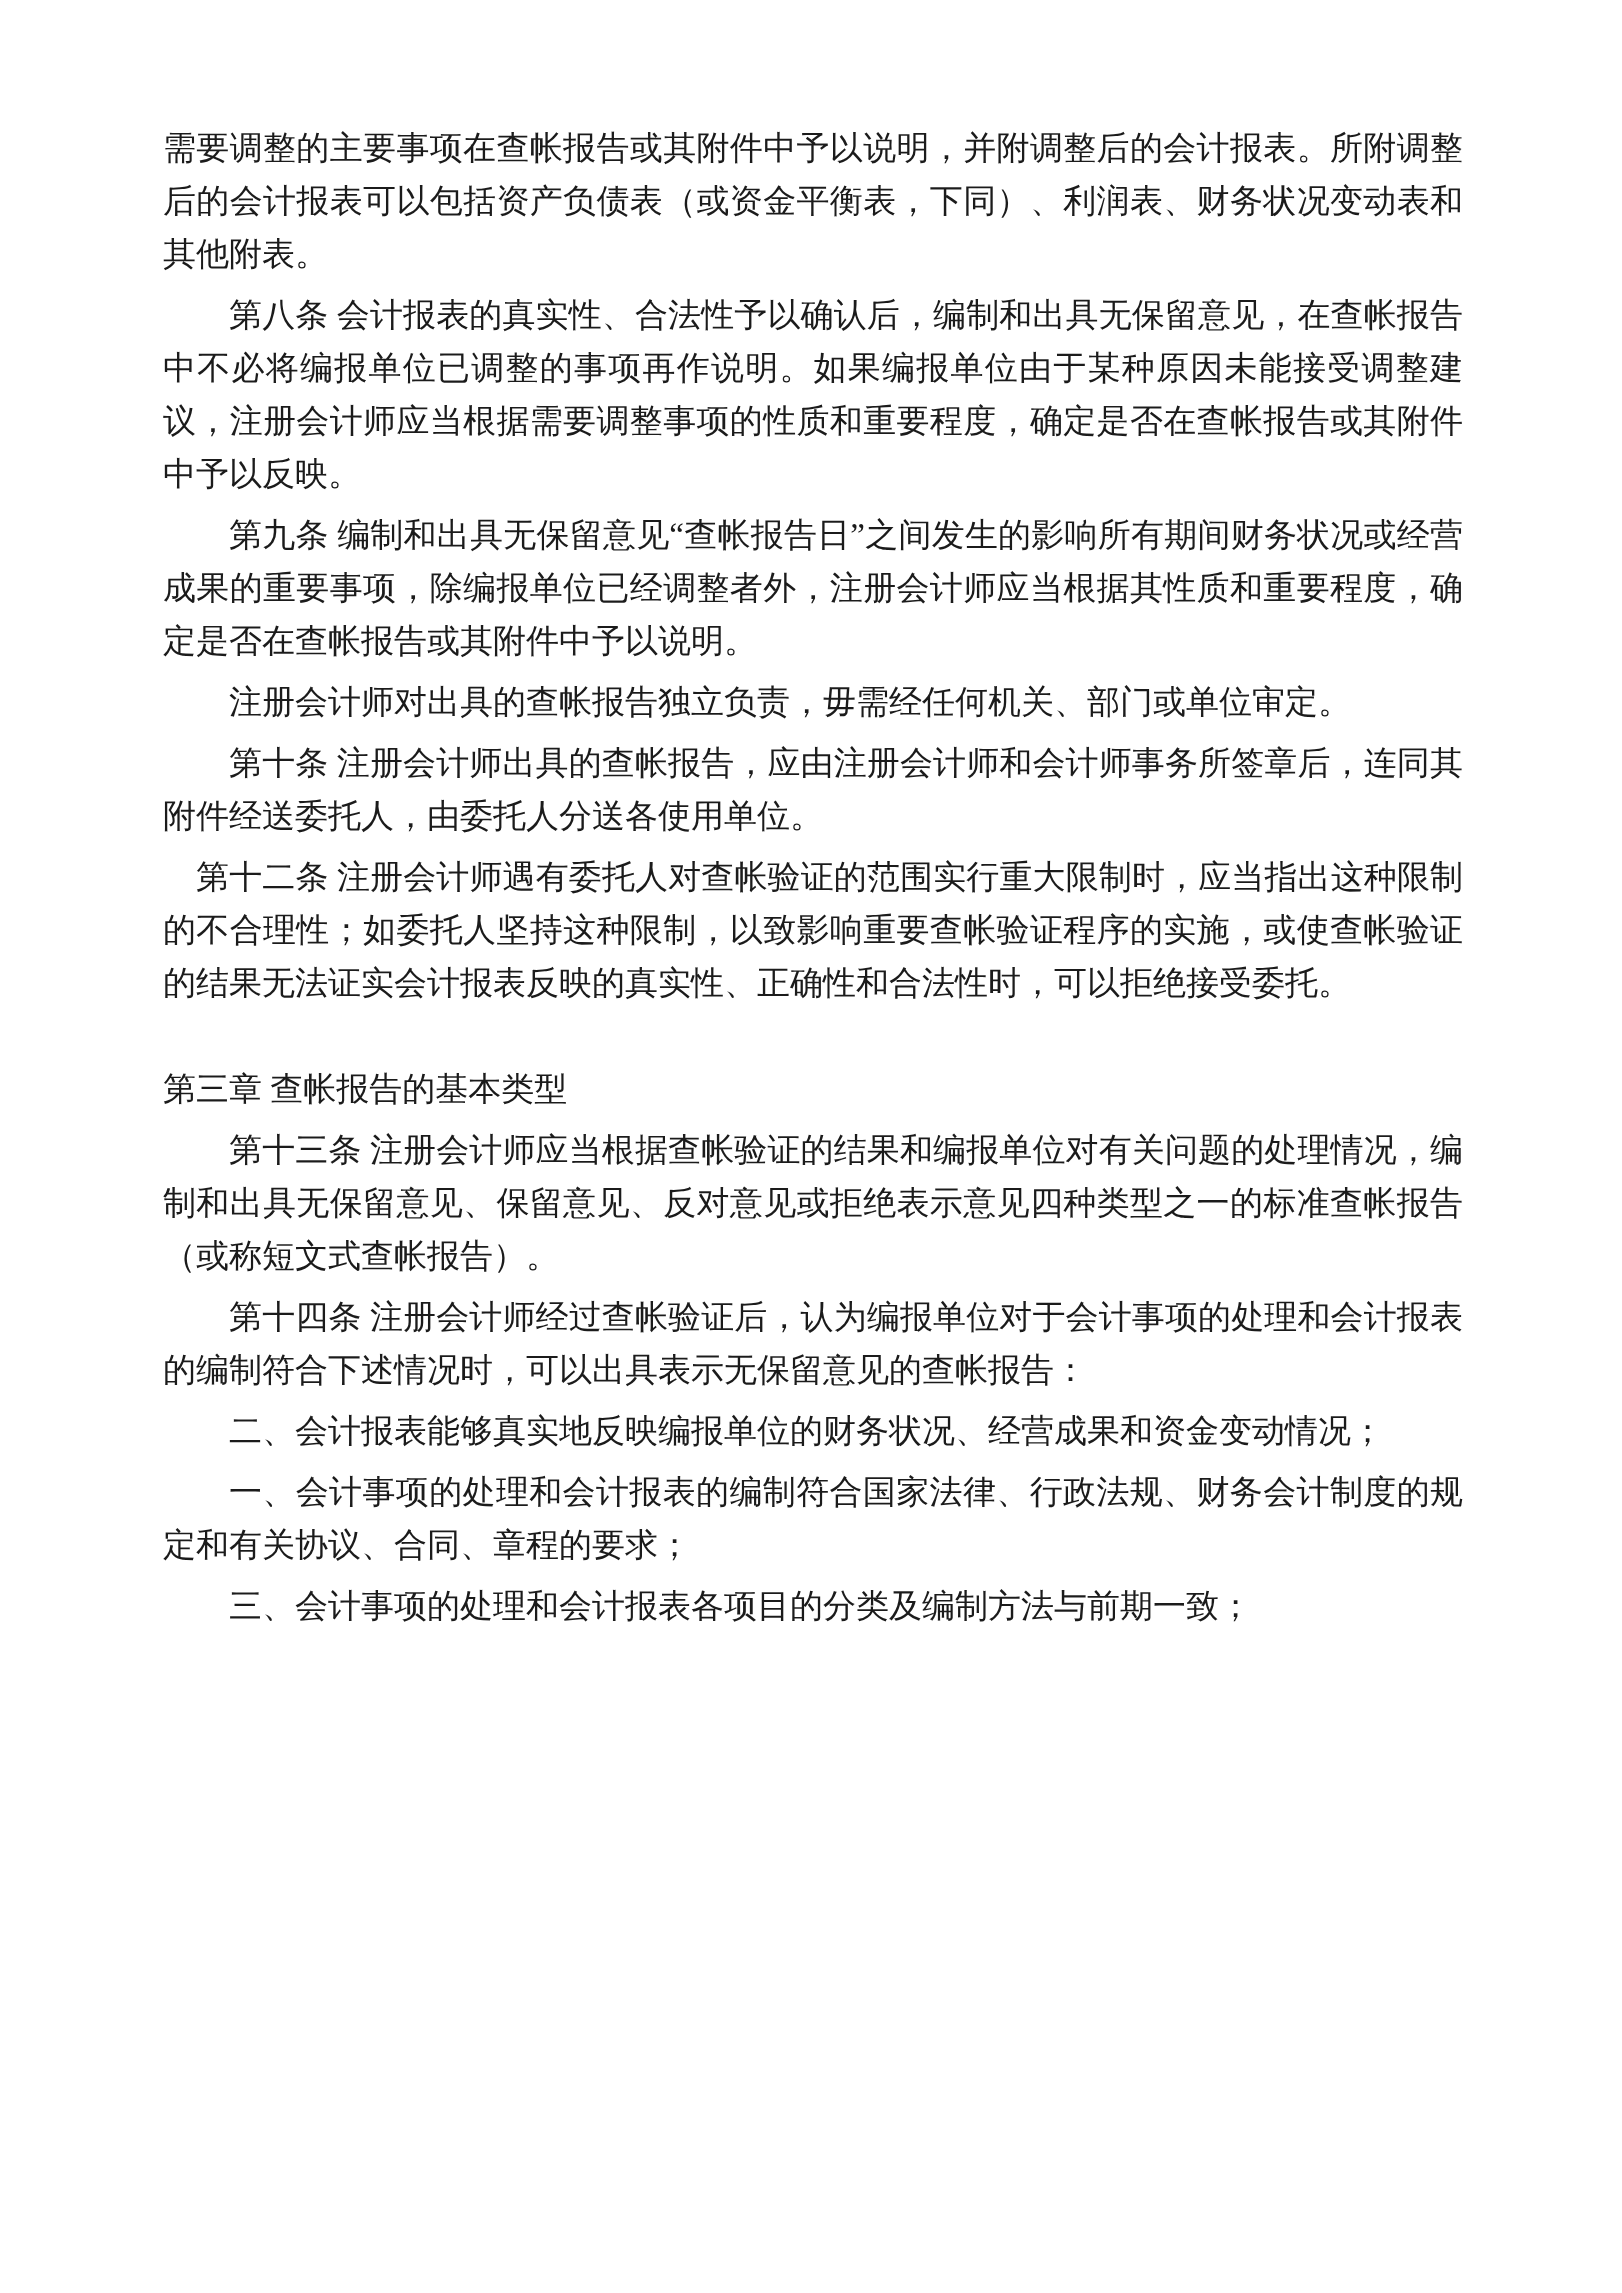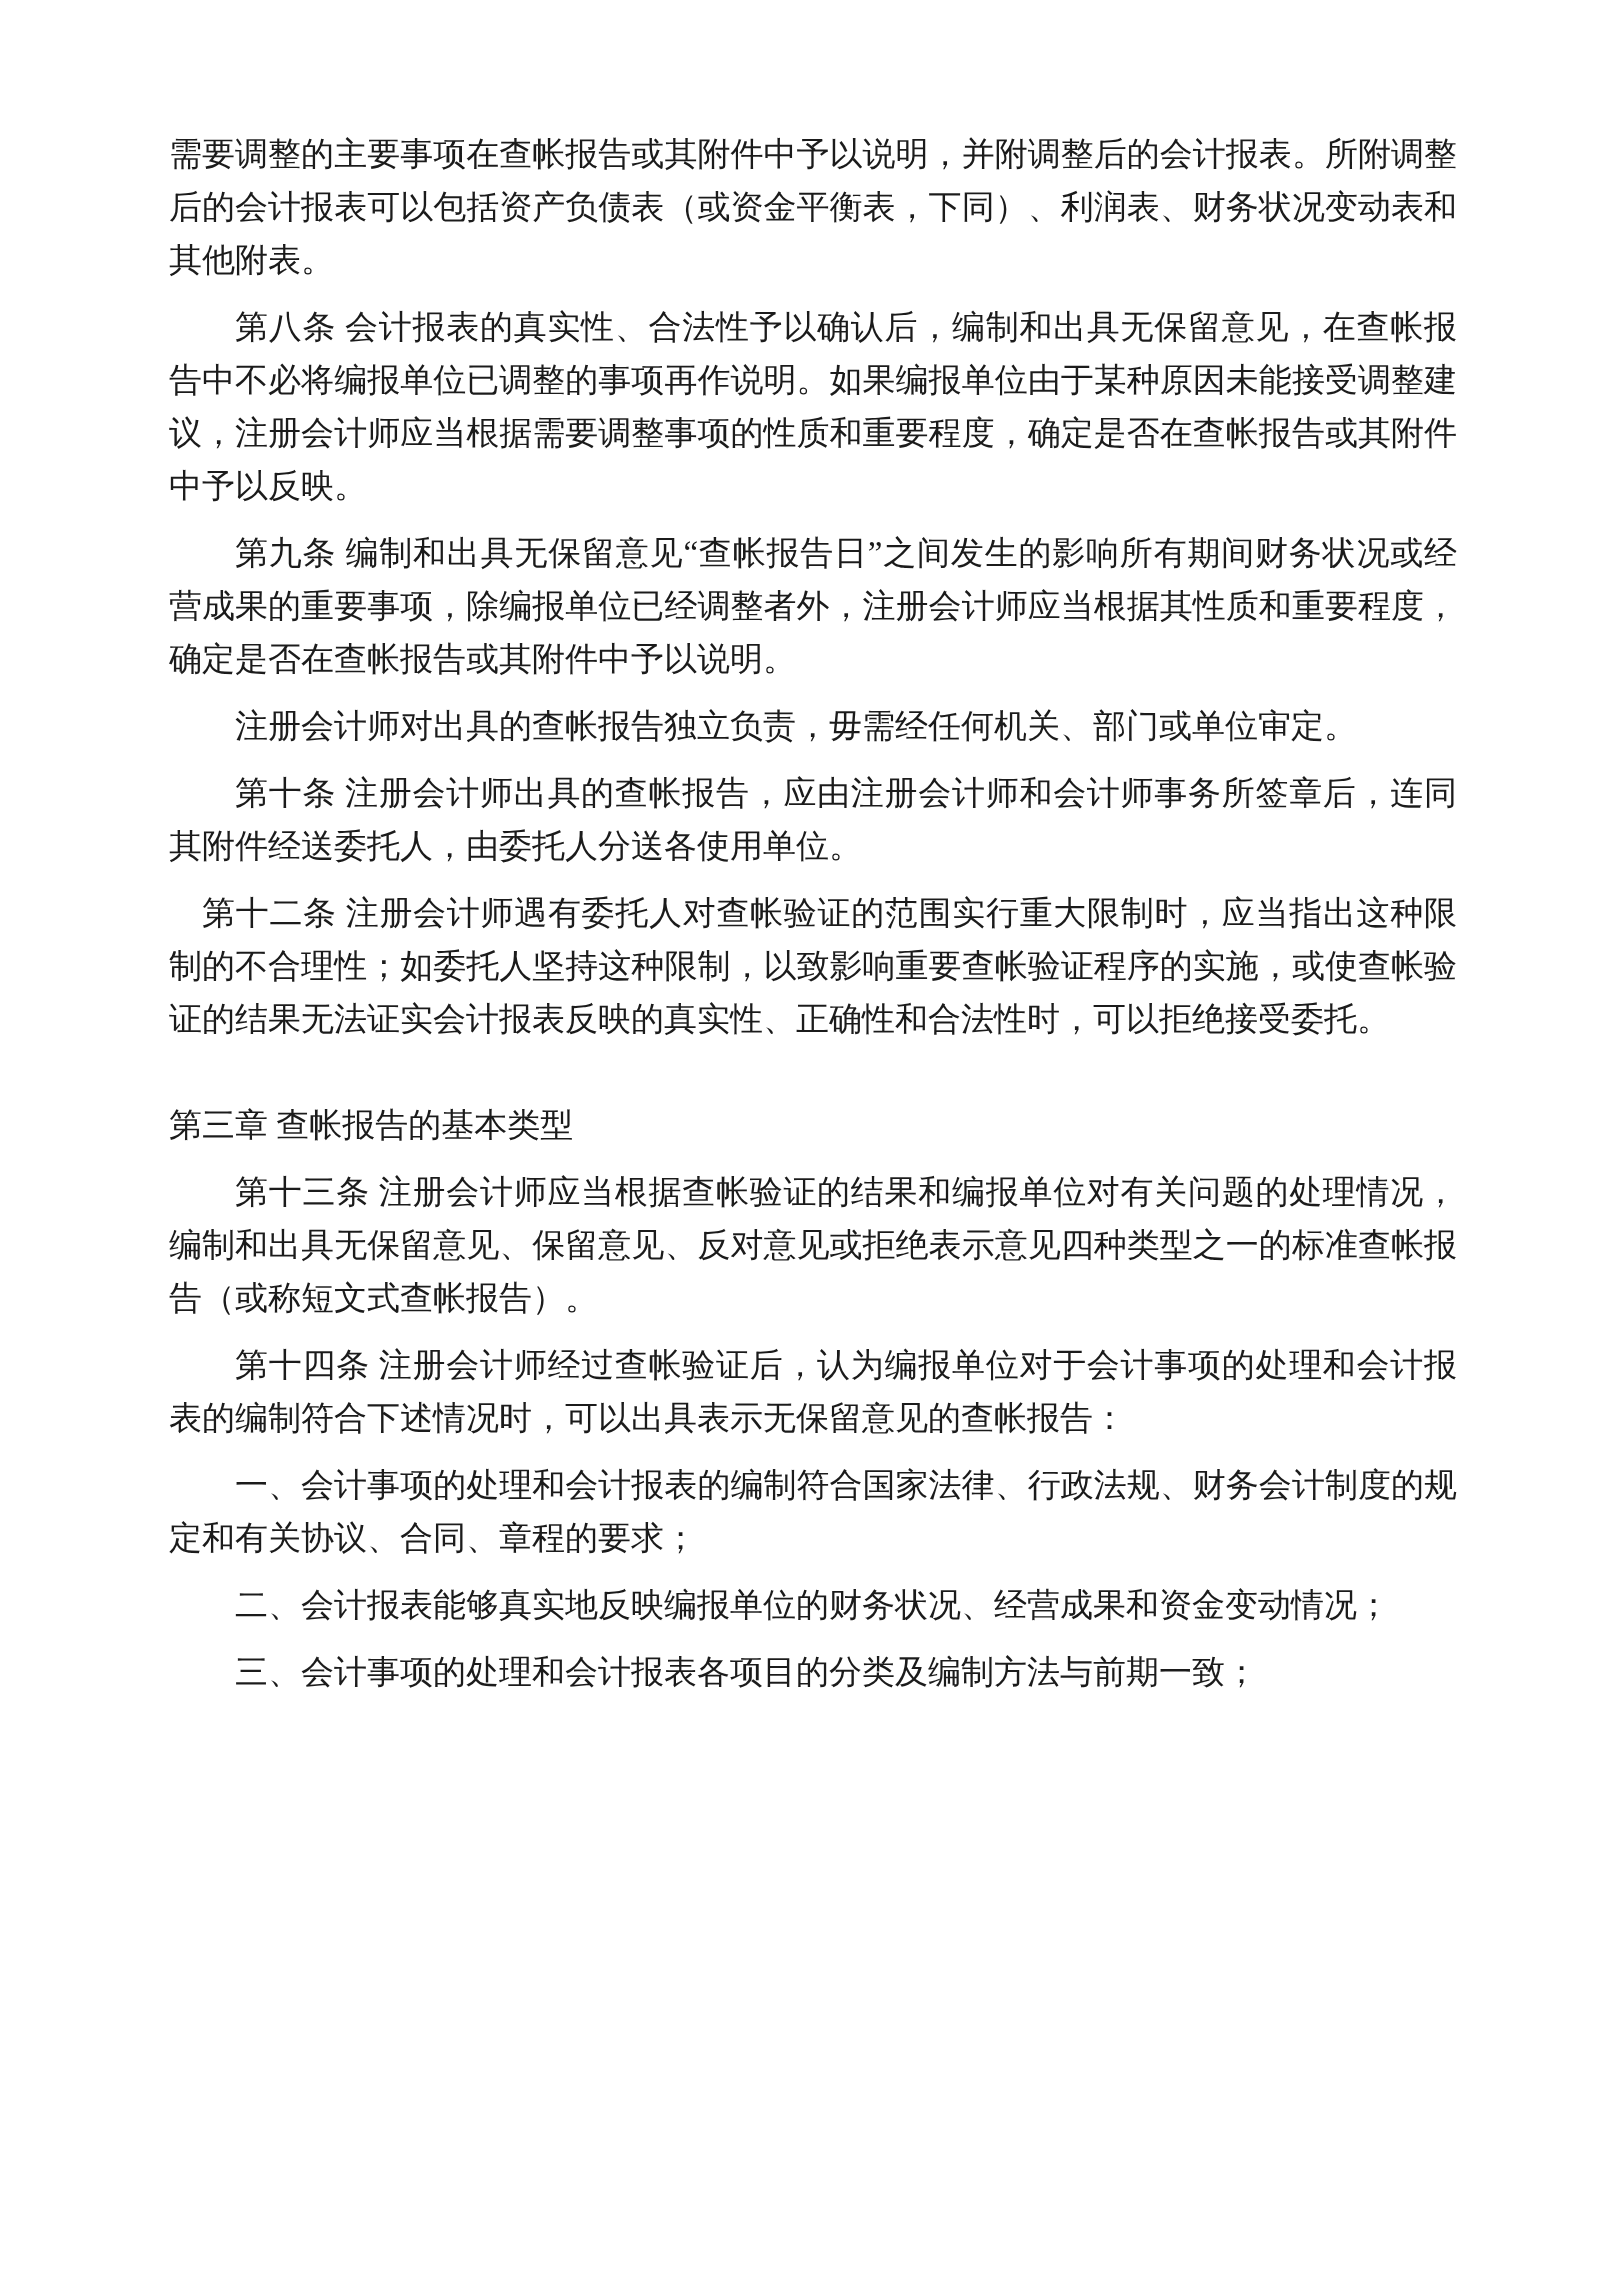--- a/index.html
+++ b/index.html
@@ -17,38 +17,38 @@
   .doc-content {
     position: absolute;
     left: 155px;
     top: 114px;
     width: 1316px;
     font-size: 33px;
     line-height: 53px;
     text-align: justify;
   }
   .doc-content p {
-    margin: 14px;
+    margin: 8px;
     word-break: break-all;
   }
   .indent-0 { text-indent: 0; }
   .indent-1 { text-indent: 1em; }
   .indent-2 { text-indent: 2em; }
   .space-before { margin-top: 53px !important; }
 </style>
 </head>
 <body>
 
 <div class="doc-content">
     <p class="indent-0">需要调整的主要事项在查帐报告或其附件中予以说明，并附调整后的会计报表。所附调整后的会计报表可以包括资产负债表（或资金平衡表，下同）、利润表、财务状况变动表和其他附表。</p>
     <p class="indent-2">第八条 会计报表的真实性、合法性予以确认后，编制和出具无保留意见，在查帐报告中不必将编报单位已调整的事项再作说明。如果编报单位由于某种原因未能接受调整建议，注册会计师应当根据需要调整事项的性质和重要程度，确定是否在查帐报告或其附件中予以反映。</p>
     <p class="indent-2">第九条 编制和出具无保留意见“查帐报告日”之间发生的影响所有期间财务状况或经营成果的重要事项，除编报单位已经调整者外，注册会计师应当根据其性质和重要程度，确定是否在查帐报告或其附件中予以说明。</p>
     <p class="indent-2">注册会计师对出具的查帐报告独立负责，毋需经任何机关、部门或单位审定。</p>
     <p class="indent-2">第十条 注册会计师出具的查帐报告，应由注册会计师和会计师事务所签章后，连同其附件经送委托人，由委托人分送各使用单位。</p>
     <p class="indent-1">第十二条 注册会计师遇有委托人对查帐验证的范围实行重大限制时，应当指出这种限制的不合理性；如委托人坚持这种限制，以致影响重要查帐验证程序的实施，或使查帐验证的结果无法证实会计报表反映的真实性、正确性和合法性时，可以拒绝接受委托。</p>
     <p class="indent-0 space-before">第三章 查帐报告的基本类型</p>
     <p class="indent-2">第十三条 注册会计师应当根据查帐验证的结果和编报单位对有关问题的处理情况，编制和出具无保留意见、保留意见、反对意见或拒绝表示意见四种类型之一的标准查帐报告（或称短文式查帐报告）。</p>
     <p class="indent-2">第十四条 注册会计师经过查帐验证后，认为编报单位对于会计事项的处理和会计报表的编制符合下述情况时，可以出具表示无保留意见的查帐报告：</p>
+    <p class="indent-2">二、会计报表能够真实地反映编报单位的财务状况、经营成果和资金变动情况；</p>
     <p class="indent-2">一、会计事项的处理和会计报表的编制符合国家法律、行政法规、财务会计制度的规定和有关协议、合同、章程的要求；</p>
-    <p class="indent-2">二、会计报表能够真实地反映编报单位的财务状况、经营成果和资金变动情况；</p>
     <p class="indent-2">三、会计事项的处理和会计报表各项目的分类及编制方法与前期一致；</p>
   </div>
 
 
 </body></html>

